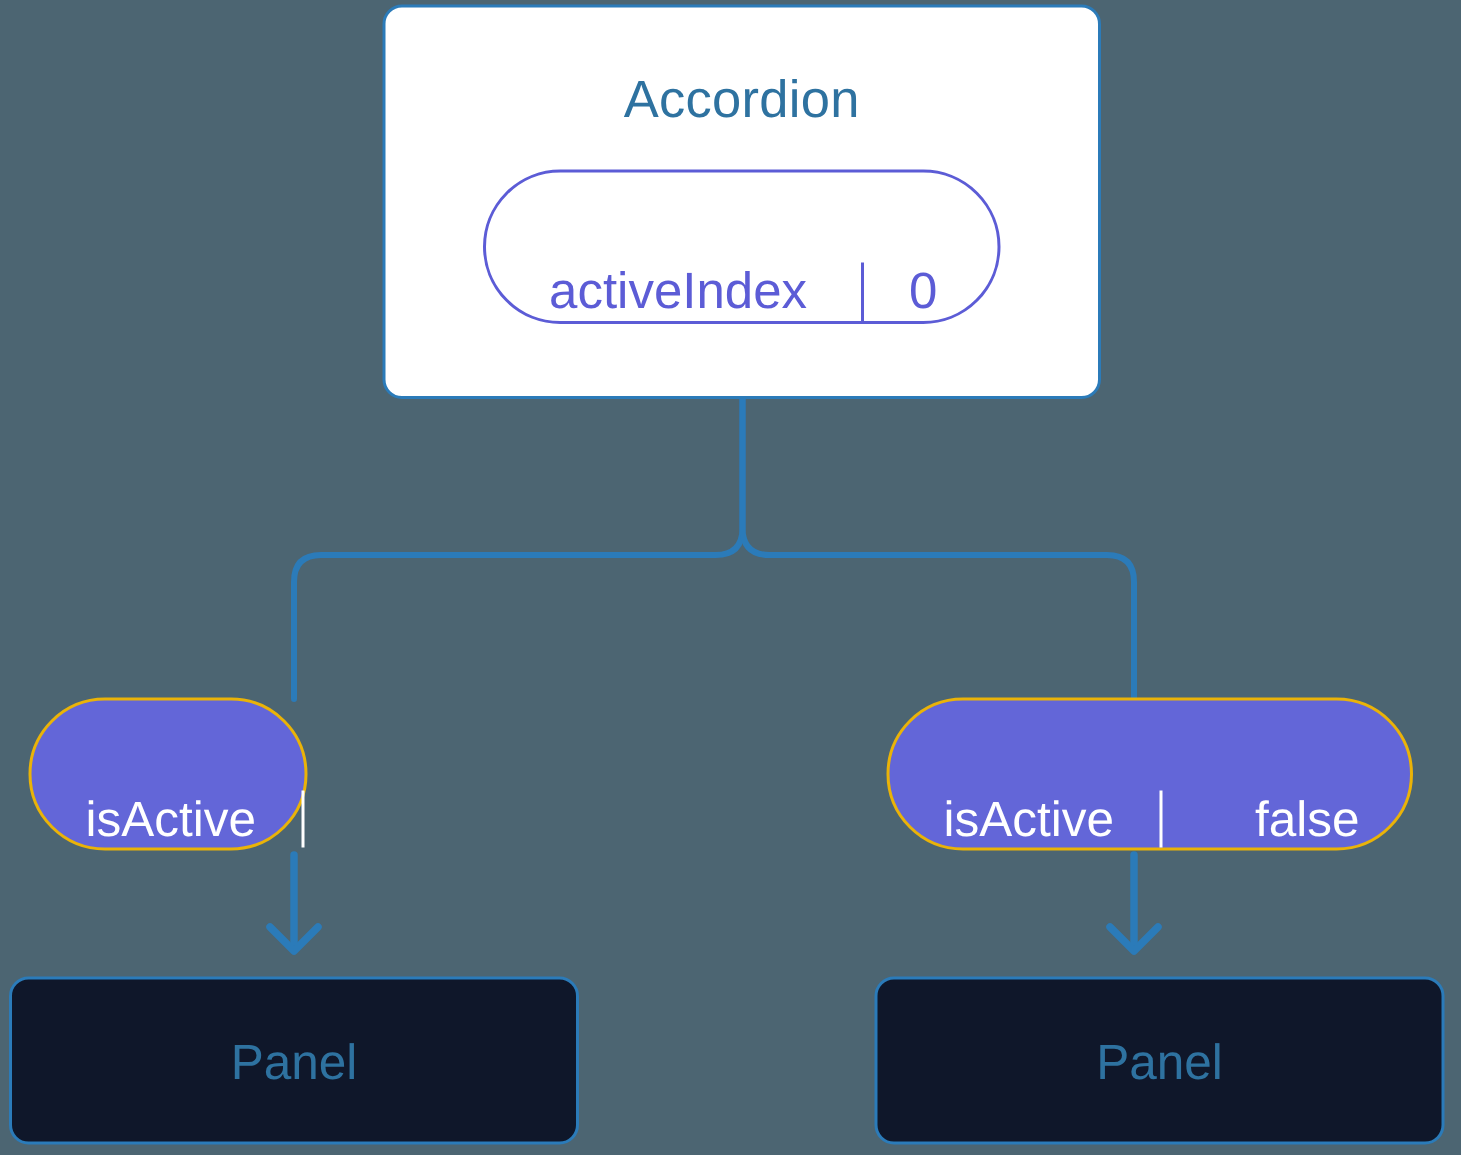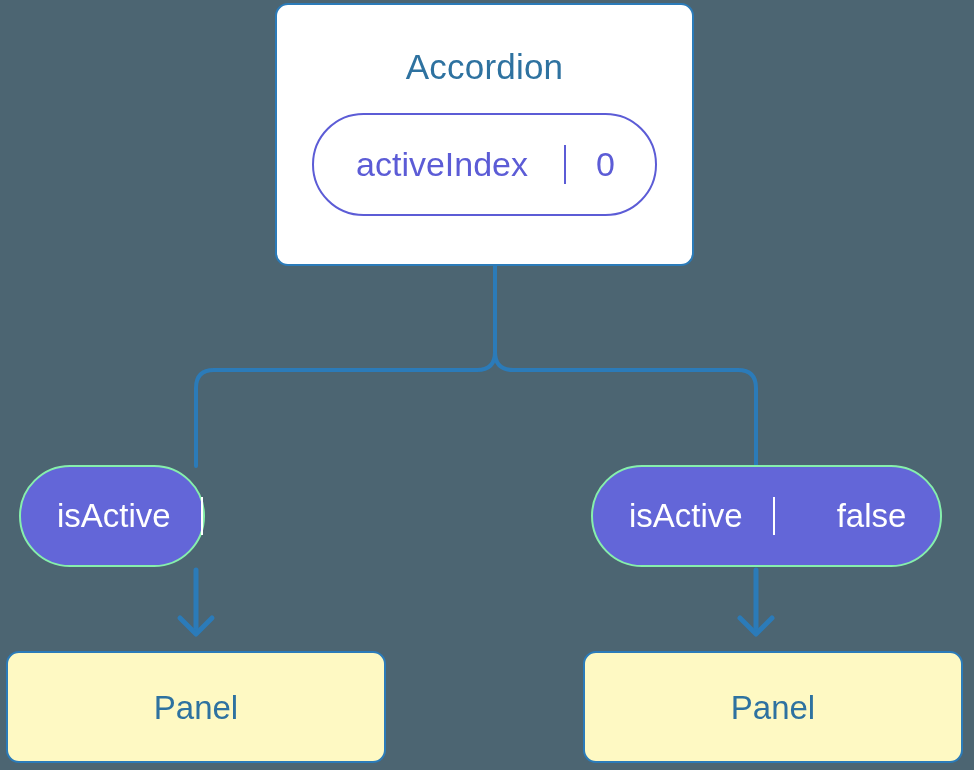--- a/index.html
+++ b/index.html
@@ -32,38 +32,37 @@
     border: 2px solid #2b7bb9;
     border-radius: 13px;
     box-sizing: border-box;
     display: flex;
     flex-direction: column;
     align-items: center;
   }
   #accordion-card {
     left: 255px;
     top: 3px;
-    width: 419px;
+    width: 479px;
     height: 263px;
     justify-content: flex-start;
     padding-top: 44px;
-    margin-left: 20px;
   }
   .node-title {
     color: #2e72a0;
     font-size: 35px;
     line-height: 1;
     letter-spacing: 0.2px;
     white-space: nowrap;
   }
 
   
   .pill {
     display: flex;
-    align-items: center;
+    align-items: flex-end;
     box-sizing: border-box;
     white-space: nowrap;
   }
   .pill-key, .pill-val {
     display: flex;
     align-items: center;
     justify-content: center;
     box-sizing: border-box;
   }
 
@@ -85,36 +84,36 @@
   }
 
   
   .pill-solid {
     position: absolute;
     height: 102px;
     border-radius: 51px;
     background: #6366d8;
     color: #ffffff;
     font-size: 33px;
-    border: 2px solid #86efac;
+    border: 2px solid #eab308;
   }
   .pill-solid .pill-key {
     border-right: 2px solid #ffffff;
   }
   #pill-left  { left: 19px;  top: 465px; }
   #pill-left .pill-key  { padding: 0 30px 0 36px; }
   #pill-left .pill-val  { padding: 0 38px 0 32px; }
   #pill-right { left: 591px; top: 465px; }
   #pill-right .pill-key { padding: 0 30px 0 36px; }
   #pill-right .pill-val { padding: 0 34px 0 30px; margin-left: 32px; }
 
   
   .panel-card {
     position: absolute;
-    background: #fef9c3;
+    background: #0f172a;
     border: 2px solid #2b7bb9;
     border-radius: 13px;
     box-sizing: border-box;
     display: flex;
     align-items: center;
     justify-content: center;
   }
   #panel-left  { left: 6px;   top: 651px; width: 380px; height: 112px; }
   #panel-right { left: 583px; top: 651px; width: 380px; height: 112px; }
   .panel-title {

